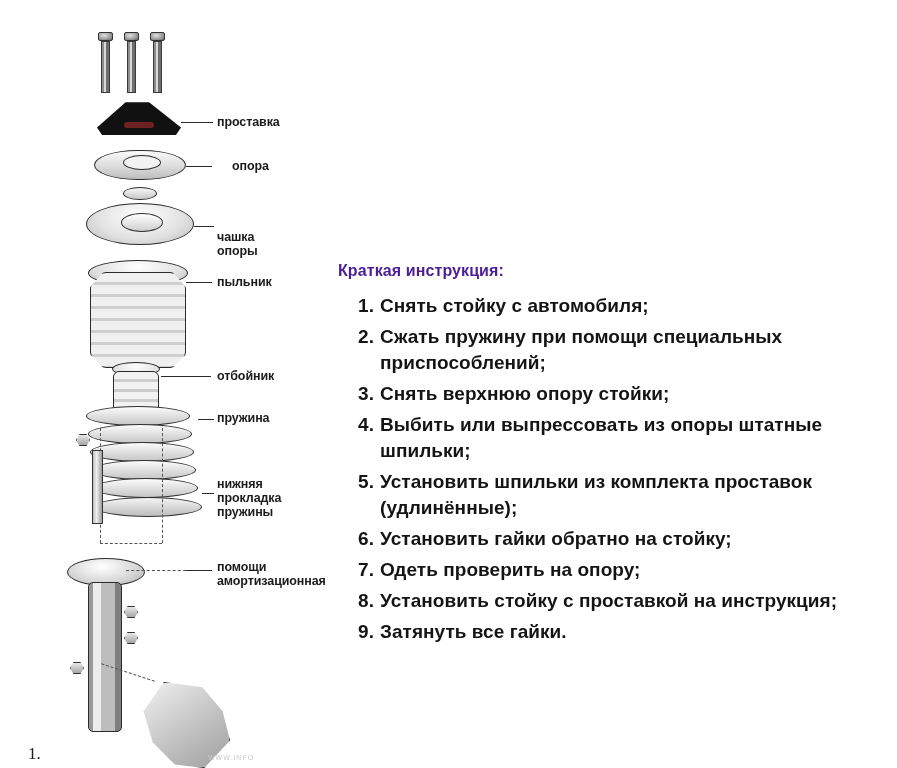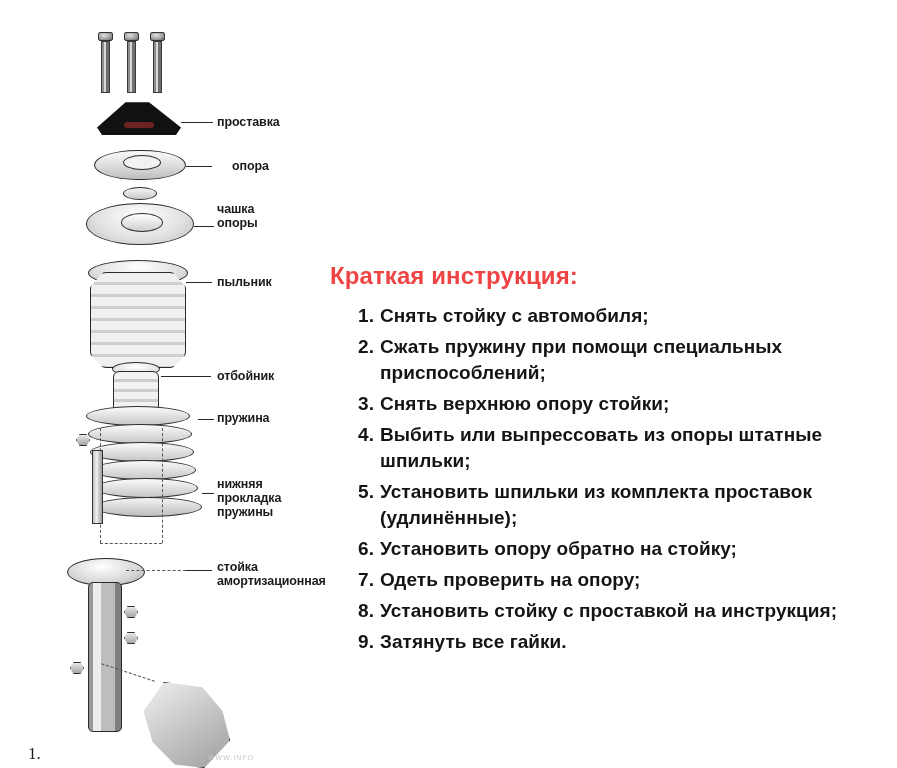--- a/index.html
+++ b/index.html
@@ -201,24 +201,24 @@
     width: 0;
   }
 
   
   #instructions {
     position: absolute;
     left: 330px; top: 262px;
     width: 556px;
   }
   #instr-title {
-    font-size: 24px;
-    font-weight: bold;
-    color: #ef4444;
-    margin: 0 0 13px 0;
+    font-size: 16px;
+    font-weight: bold;
+    color: #4c1d95;
+    margin: 0 0 13px 8px;
     letter-spacing: 0.1px;
   }
   ol.steps {
     margin: 12px; padding: 0 0 0 38px;
     list-style: none;
     counter-reset: step;
   }
   ol.steps li {
     position: relative;
     counter-increment: step;
@@ -285,21 +285,21 @@
     <div class="part-label" style="left:137px; top:105px; padding-left:40px;">проставка</div>
 
     <div class="support" style="left:54px; top:140px;"></div>
     <div class="leader" style="left:146px; top:156px; width:26px;"></div>
     <div class="part-label" style="left:152px; top:149px; padding-left:40px;">опора</div>
 
     <div class="small-ring" style="left:83px; top:177px;"></div>
 
     <div class="cup" style="left:46px; top:193px;"></div>
     <div class="leader" style="left:154px; top:216px; width:20px;"></div>
-    <div class="part-label" style="left:137px; top:192px; padding-left:40px;">чашка
+    <div class="part-label" style="left:137px; top:220px; padding-left:40px;">чашка
 опоры</div>
 
     <div class="boot-top" style="left:48px; top:250px;"></div>
     <div class="boot" style="left:50px; top:262px;"></div>
     <div class="leader" style="left:146px; top:272px; width:26px;"></div>
     <div class="part-label" style="left:137px; top:265px; padding-left:40px;">пыльник</div>
 
     <div class="bump-top" style="left:72px; top:352px;"></div>
     <div class="bump" style="left:73px; top:361px;"></div>
     <div class="leader" style="left:121px; top:366px; width:50px;"></div>
@@ -326,39 +326,39 @@
     <div class="nut" style="left:36px; top:424px;"></div>
     <div class="strut-rod" style="left:52px; top:440px;"></div>
     <div class="strut-plate" style="left:27px; top:548px;"></div>
     <div class="strut-body" style="left:48px; top:572px;"></div>
     <div class="nut" style="left:84px; top:596px;"></div>
     <div class="nut" style="left:84px; top:622px;"></div>
     <div class="nut" style="left:30px; top:652px;"></div>
 
     <div class="dashed" style="left:86px; top:560px; width:60px;"></div>
     <div class="leader" style="left:146px; top:560px; width:26px;"></div>
-    <div class="part-label" style="left:137px; top:550px; padding-left:40px;">стойка
+    <div class="part-label" style="left:137px; top:550px; padding-left:40px;">помощи
 амортизационная</div>
 
     <div class="knuckle" style="left:98px; top:672px;"></div>
     <div class="dashed" style="left:60px; top:662px; width:56px; transform:rotate(18deg);"></div>
 
     <div class="wmark">WWW.INFO</div>
   </div>
 
   <div id="instructions">
     <h2 id="instr-title">Краткая инструкция:</h2>
 
     <ol class="steps">
       <li>Снять стойку с автомобиля;</li>
       <li>Сжать пружину при помощи специальных приспособлений;</li>
       <li>Снять верхнюю опору стойки;</li>
       <li>Выбить или выпрессовать из опоры штатные шпильки;</li>
       <li>Установить шпильки из комплекта проставок (удлинённые);</li>
-      <li>Установить опору обратно на стойку;</li>
+      <li>Установить гайки обратно на стойку;</li>
       <li>Одеть проверить на опору;</li>
       <li>Установить стойку  с проставкой на инструкция;</li>
       <li>Затянуть все гайки.</li>
     </ol>
 
   </div>
 
   <div id="page-marker">1.</div>
 
 </div>

